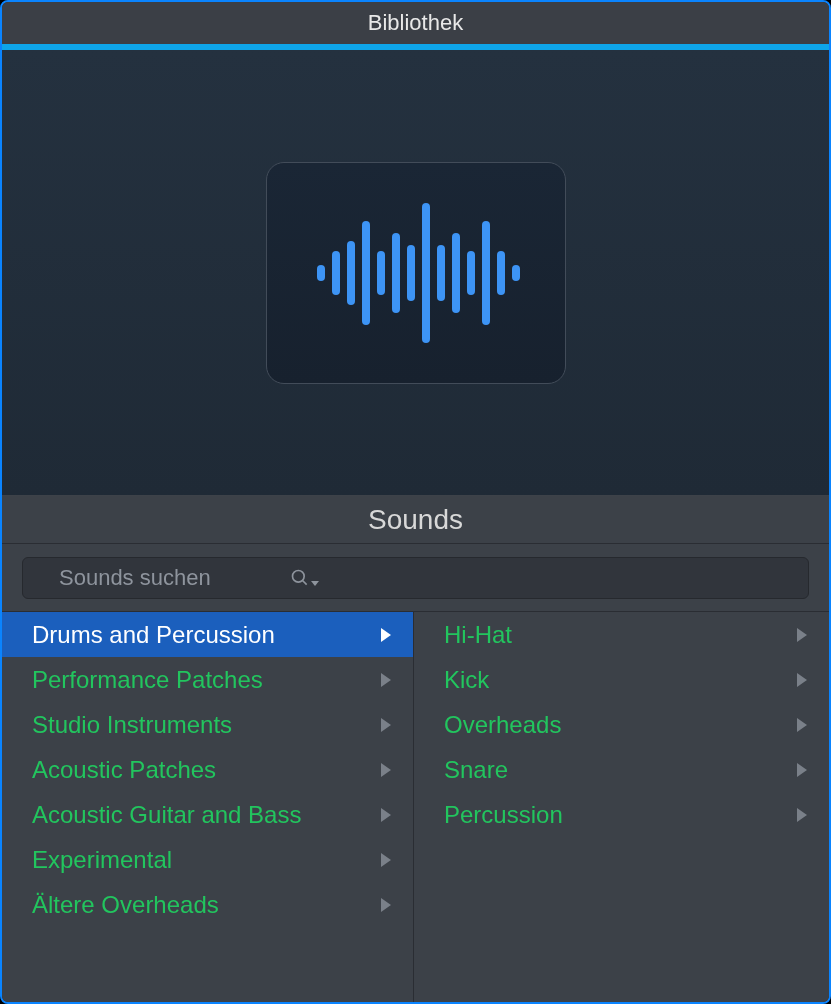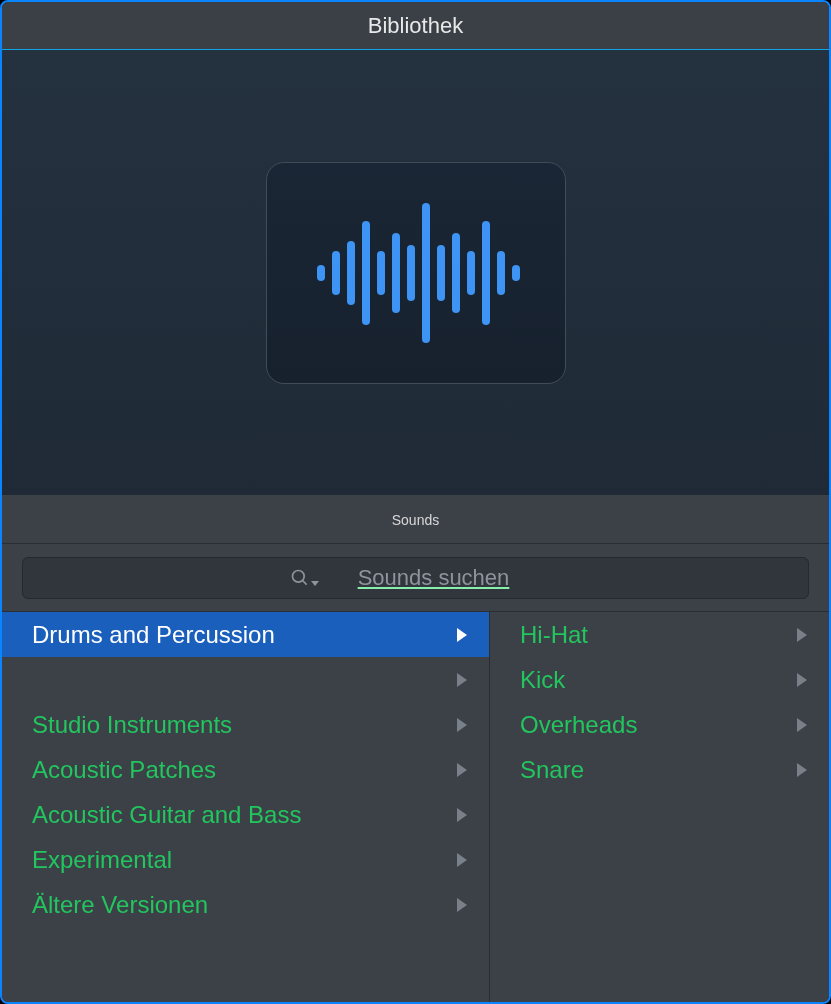--- a/index.html
+++ b/index.html
@@ -20,21 +20,21 @@
       background: #2e333b;
       border: 2px solid #0a84ff;
       border-radius: 8px;
       display: flex;
       flex-direction: column;
       overflow: hidden;
     }
     .titlebar {
       height: 48px;
       background: #3b3f46;
-      border-bottom: 1px solid #0ea5e9;
+      border-bottom: 6px solid #0ea5e9;
       display: flex;
       align-items: center;
       justify-content: center;
       color: #e8e8e8;
       font-size: 22px;
       font-weight: 400;
     }
     .preview-area {
       height: 446px;
       background: linear-gradient(to bottom, #24313f 0%, #1f2a36 100%);
@@ -58,21 +58,21 @@
       height: 160px;
     }
     .sounds-header {
       height: 48px;
       background: #3c4148;
       border-bottom: 1px solid #2a2d33;
       display: flex;
       align-items: center;
       justify-content: center;
       color: #d8d8d8;
-      font-size: 14px;
+      font-size: 28px;
       font-weight: 400;
     }
     .search-row {
       height: 68px;
       background: #3c4148;
       display: flex;
       align-items: center;
       justify-content: center;
       padding: 0 20px;
       border-bottom: 1px solid #2a2d33;
@@ -87,24 +87,22 @@
       align-items: center;
       justify-content: center;
       position: relative;
     }
     .search-input {
       background: transparent;
       border: none;
       outline: none;
       color: #86efac;
       font-size: 22px;
-      text-align: center;
       width: 100%;
       padding-left: 36px;
-      text-decoration: underline;
     }
     .search-input::placeholder {
       color: #8e949d;
     }
     .search-icon {
       position: absolute;
       left: 50%;
       transform: translateX(-126px);
       display: flex;
       align-items: center;
@@ -128,21 +126,21 @@
     .columns {
       flex: 1;
       display: flex;
       background: #3c4148;
     }
     .column {
       display: flex;
       flex-direction: column;
     }
     .column-left {
-      width: 488px;
+      width: 412px;
       border-right: 1px solid #2a2d33;
     }
     .column-right {
       flex: 1;
     }
     .cat-item {
       height: 45px;
       display: flex;
       align-items: center;
       padding: 0 20px 0 30px;
@@ -229,20 +227,21 @@
     <div class="column column-left">
       <div class="cat-item selected">
         <span>Drums and Percussion</span>
         <span class="arrow-wrap">
           <svg viewBox="0 0 10 14">
               <polygon points="0,0 10,7 0,14"></polygon>
             </svg>
         </span>
       </div>
       <div class="cat-item">
+        <span>Performance Patches</span>
         <span class="arrow-wrap">
           <svg viewBox="0 0 10 14">
               <polygon points="0,0 10,7 0,14"></polygon>
             </svg>
         </span>
       </div>
       <div class="cat-item">
         <span>Studio Instruments</span>
         <span class="arrow-wrap">
           <svg viewBox="0 0 10 14">
@@ -268,21 +267,21 @@
       </div>
       <div class="cat-item">
         <span>Experimental</span>
         <span class="arrow-wrap">
           <svg viewBox="0 0 10 14">
               <polygon points="0,0 10,7 0,14"></polygon>
             </svg>
         </span>
       </div>
       <div class="cat-item">
-        <span>Ältere Versionen</span>
+        <span>Ältere Overheads</span>
         <span class="arrow-wrap">
           <svg viewBox="0 0 10 14">
               <polygon points="0,0 10,7 0,14"></polygon>
             </svg>
         </span>
       </div>
     </div>
 
     <div class="column column-right">
       <div class="cat-item">
@@ -310,17 +309,25 @@
         </span>
       </div>
       <div class="cat-item">
         <span>Snare</span>
         <span class="arrow-wrap">
           <svg viewBox="0 0 10 14">
               <polygon points="0,0 10,7 0,14"></polygon>
             </svg>
         </span>
       </div>
+      <div class="cat-item">
+        <span>Percussion</span>
+        <span class="arrow-wrap">
+          <svg viewBox="0 0 10 14">
+              <polygon points="0,0 10,7 0,14"></polygon>
+            </svg>
+        </span>
+      </div>
     </div>
 
   </div>
 
 </div>
 
 </body></html>

